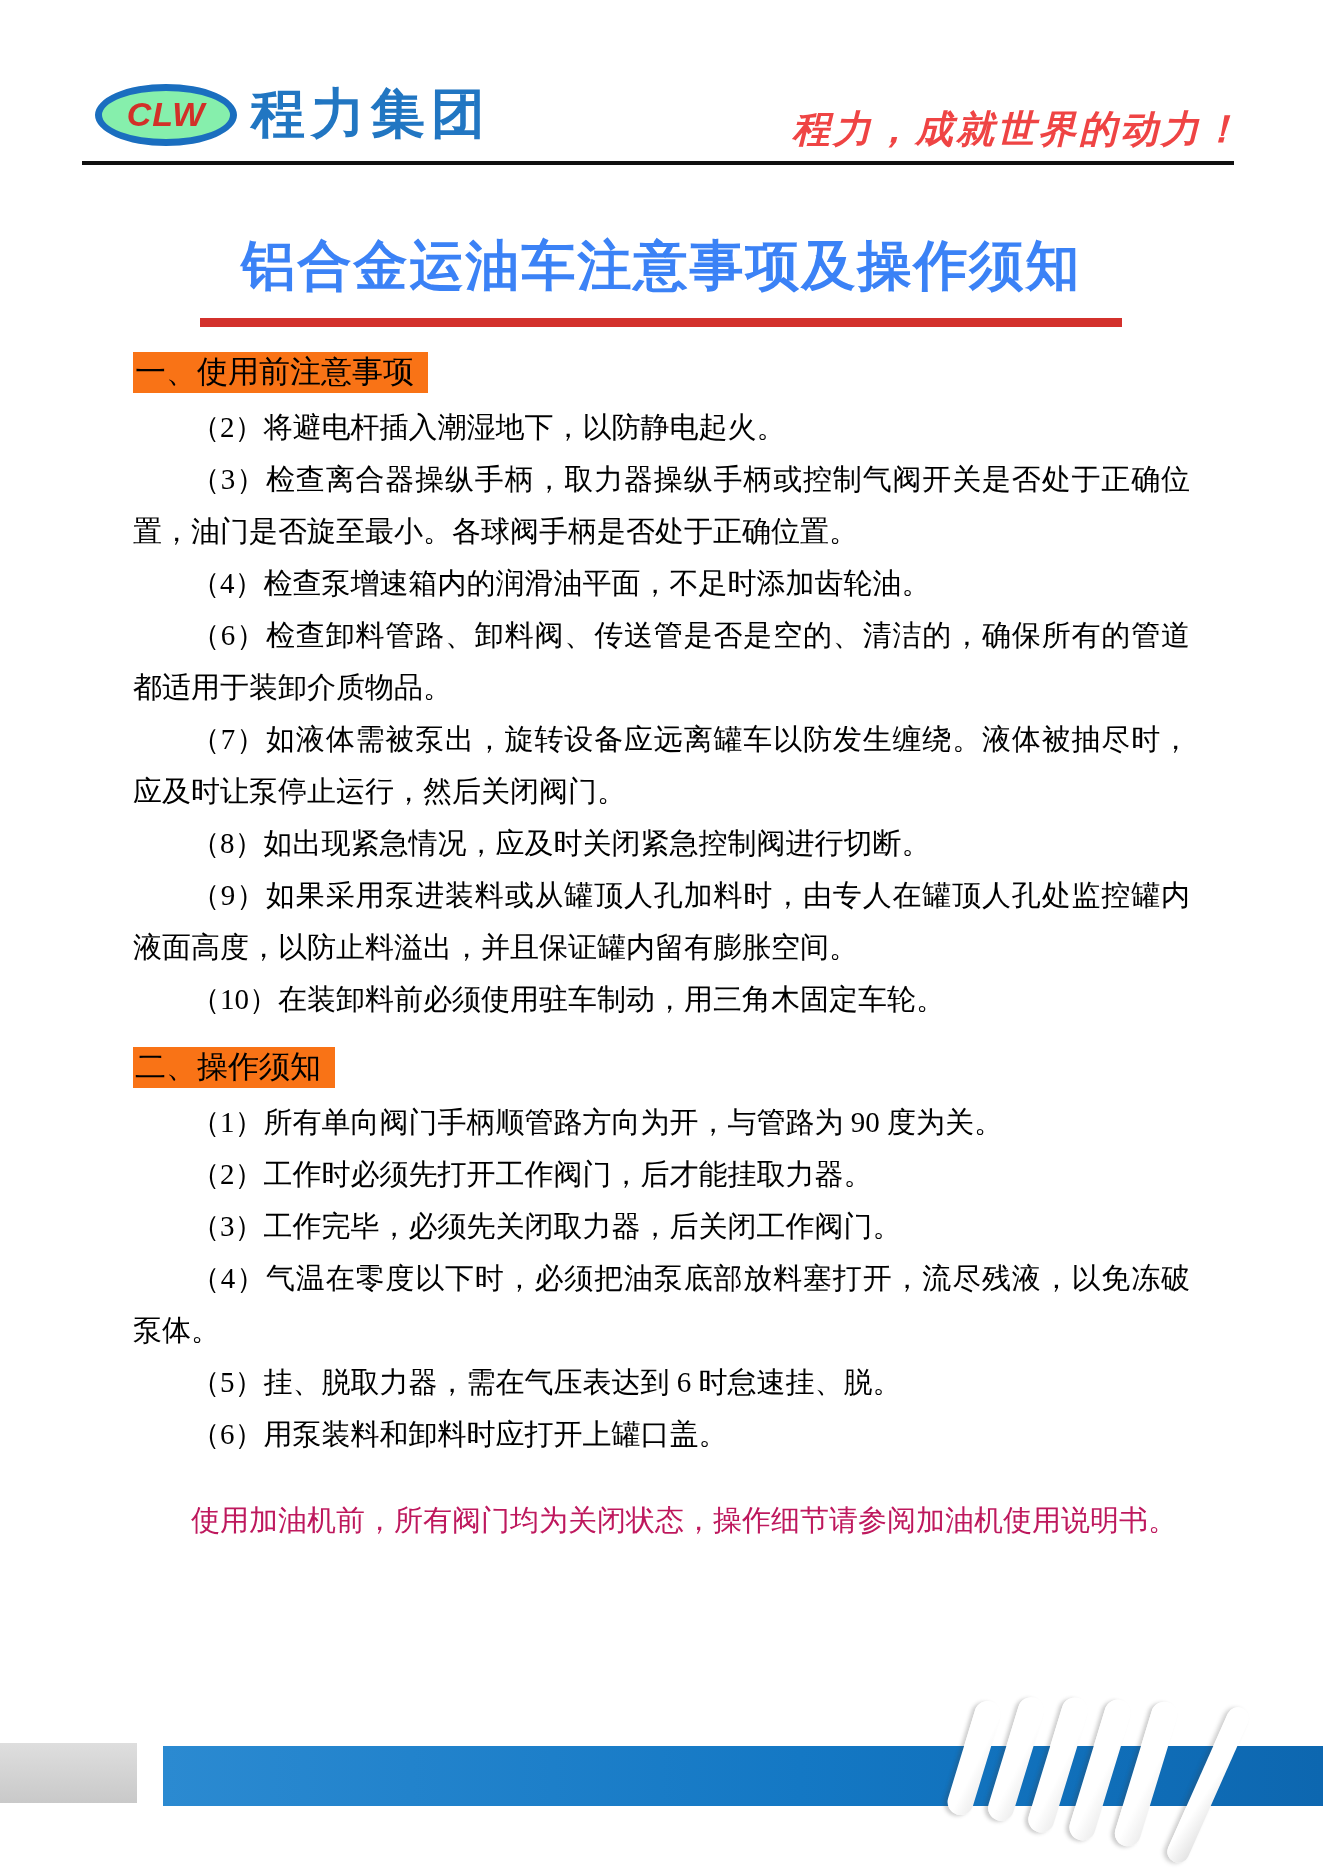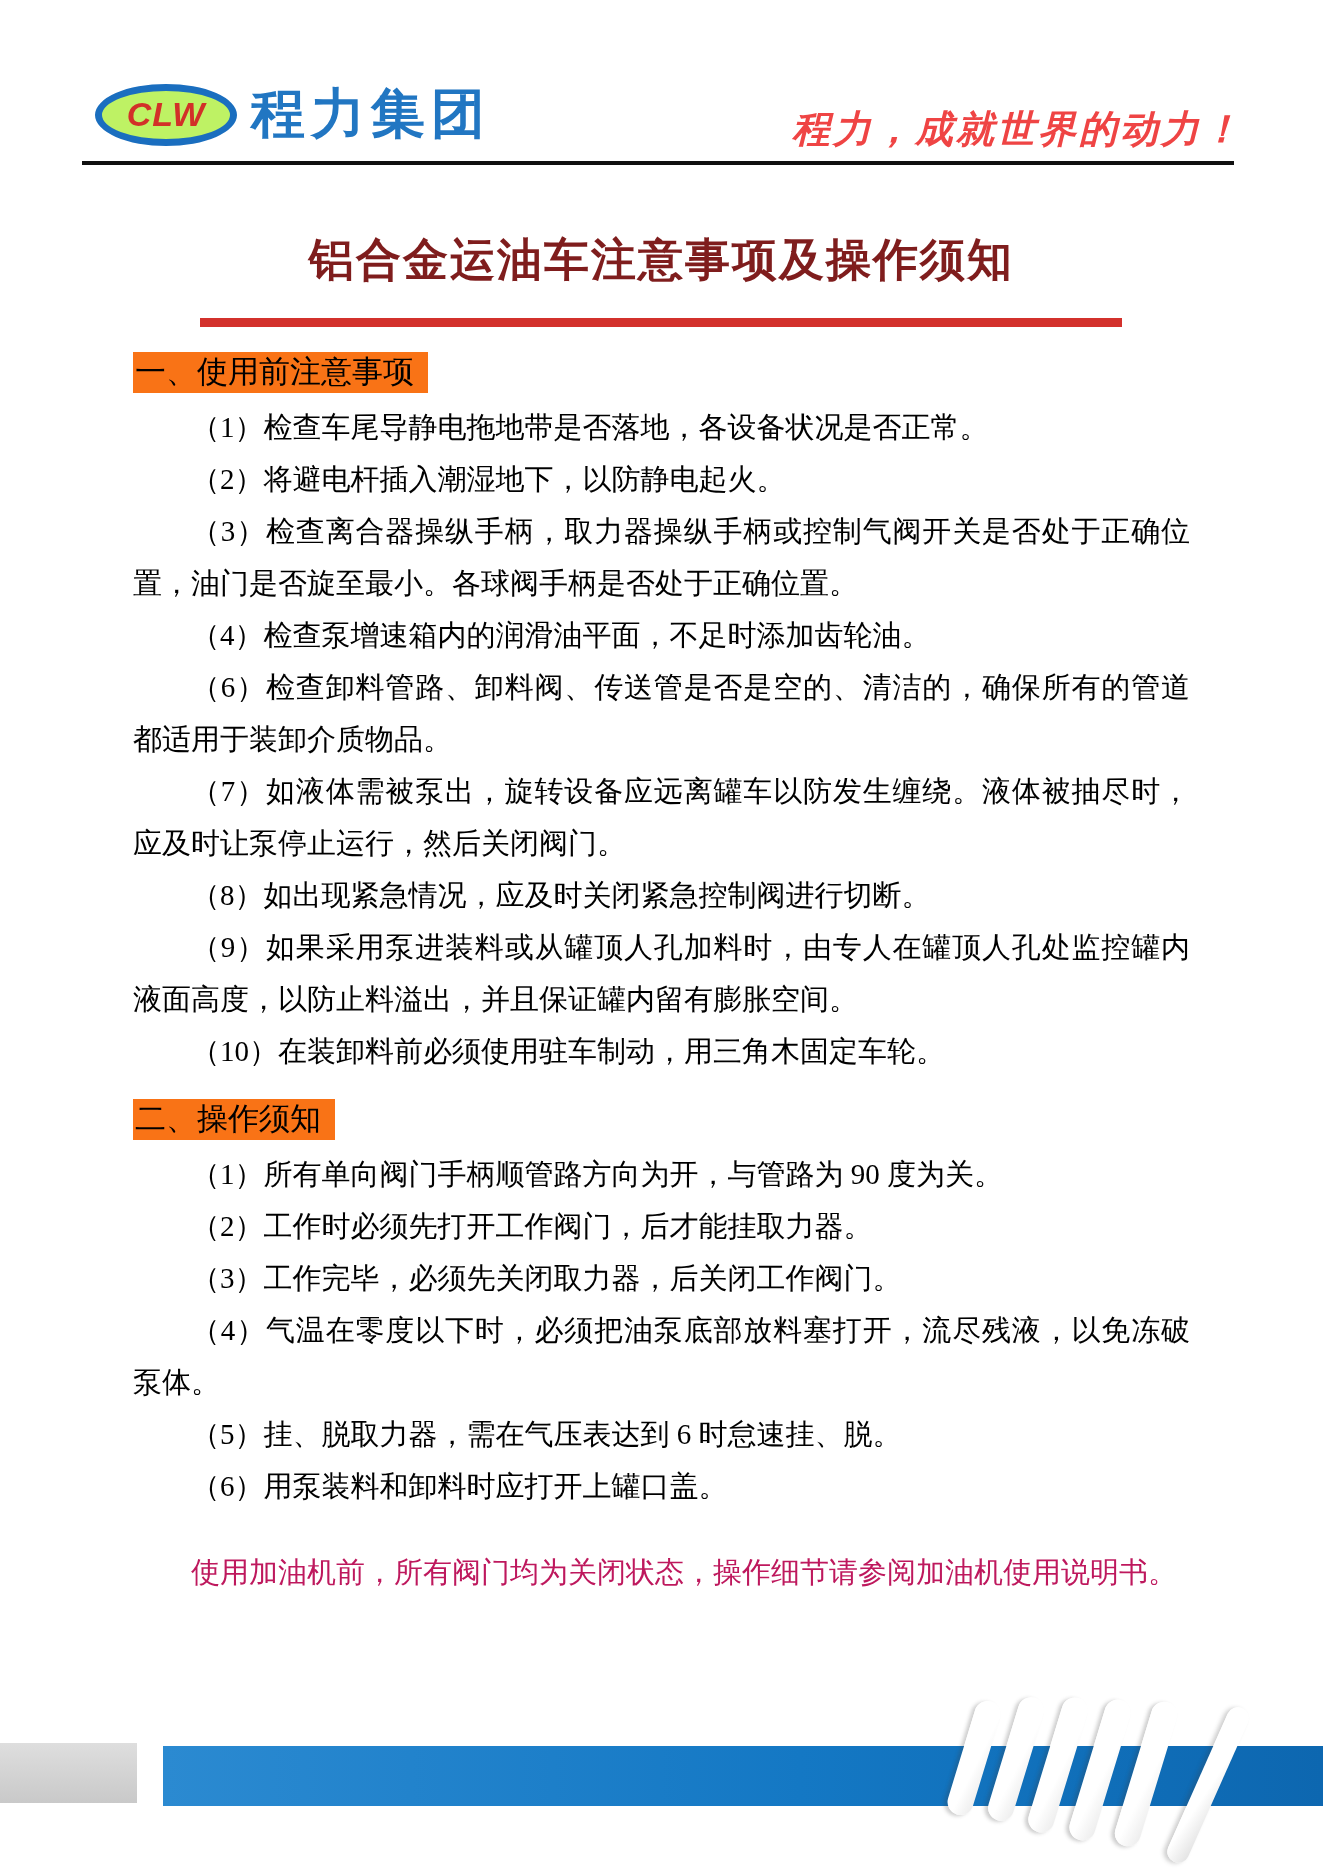--- a/index.html
+++ b/index.html
@@ -12,21 +12,21 @@
     font-family:"Liberation Serif","DejaVu Serif",serif;
     color:#000;
   }
 
   
   .header{position:absolute;top:0;left:0;right:0;height:167px;}
   .logo{position:absolute;left:95px;top:78px;display:flex;align-items:center;}
   .logo-oval{
     width:128px;height:48px;
     border:7px solid #1a6ebf;border-radius:50%;
-    background:#bef264;
+    background:#86efac;
     display:flex;align-items:center;justify-content:center;
   }
   .logo-oval span{
     font-family:"Liberation Sans","DejaVu Sans",sans-serif;
     font-weight:bold;font-style:italic;
     font-size:34px;color:#d23028;letter-spacing:1px;
   }
   .logo-company{
     margin-left:14px;
     font-family:"Liberation Sans","DejaVu Sans",sans-serif;
@@ -42,22 +42,22 @@
   .header-rule{
     position:absolute;left:82px;top:161px;width:1152px;height:4px;
     background:#101010;
   }
 
   
   .doc-title{
     position:absolute;left:0;right:0;top:230px;
     text-align:center;
     font-family:"Liberation Sans","DejaVu Sans",sans-serif;
-    font-weight:bold;font-size:45px;letter-spacing:2px;
-    color:#7f1d1d;
+    font-weight:bold;font-size:54px;letter-spacing:2px;
+    color:#3b82f6;
   }
   .title-rule{
     position:absolute;left:200px;top:318px;width:922px;height:9px;
     background:#d3312c;
   }
 
   
   .content{
     position:absolute;left:133px;top:352px;width:1057px;
   }
@@ -124,21 +124,20 @@
     <div class="slogan">程力，成就世界的动力！</div>
     <div class="header-rule"></div>
   </div>
 
   <div class="doc-title">铝合金运油车注意事项及操作须知</div>
   <div class="title-rule"></div>
 
   <div class="content">
 
     <h2 class="sec-heading">一、使用前注意事项</h2>
-    <p>（1）检查车尾导静电拖地带是否落地，各设备状况是否正常。</p>
     <p>（2）将避电杆插入潮湿地下，以防静电起火。</p>
     <p>（3）检查离合器操纵手柄，取力器操纵手柄或控制气阀开关是否处于正确位置，油门是否旋至最小。各球阀手柄是否处于正确位置。</p>
     <p>（4）检查泵增速箱内的润滑油平面，不足时添加齿轮油。</p>
     <p>（6）检查卸料管路、卸料阀、传送管是否是空的、清洁的，确保所有的管道都适用于装卸介质物品。</p>
     <p>（7）如液体需被泵出，旋转设备应远离罐车以防发生缠绕。液体被抽尽时，应及时让泵停止运行，然后关闭阀门。</p>
     <p>（8）如出现紧急情况，应及时关闭紧急控制阀进行切断。</p>
     <p>（9）如果采用泵进装料或从罐顶人孔加料时，由专人在罐顶人孔处监控罐内液面高度，以防止料溢出，并且保证罐内留有膨胀空间。</p>
     <p>（10）在装卸料前必须使用驻车制动，用三角木固定车轮。</p>
 
     <h2 class="sec-heading second">二、操作须知</h2>

